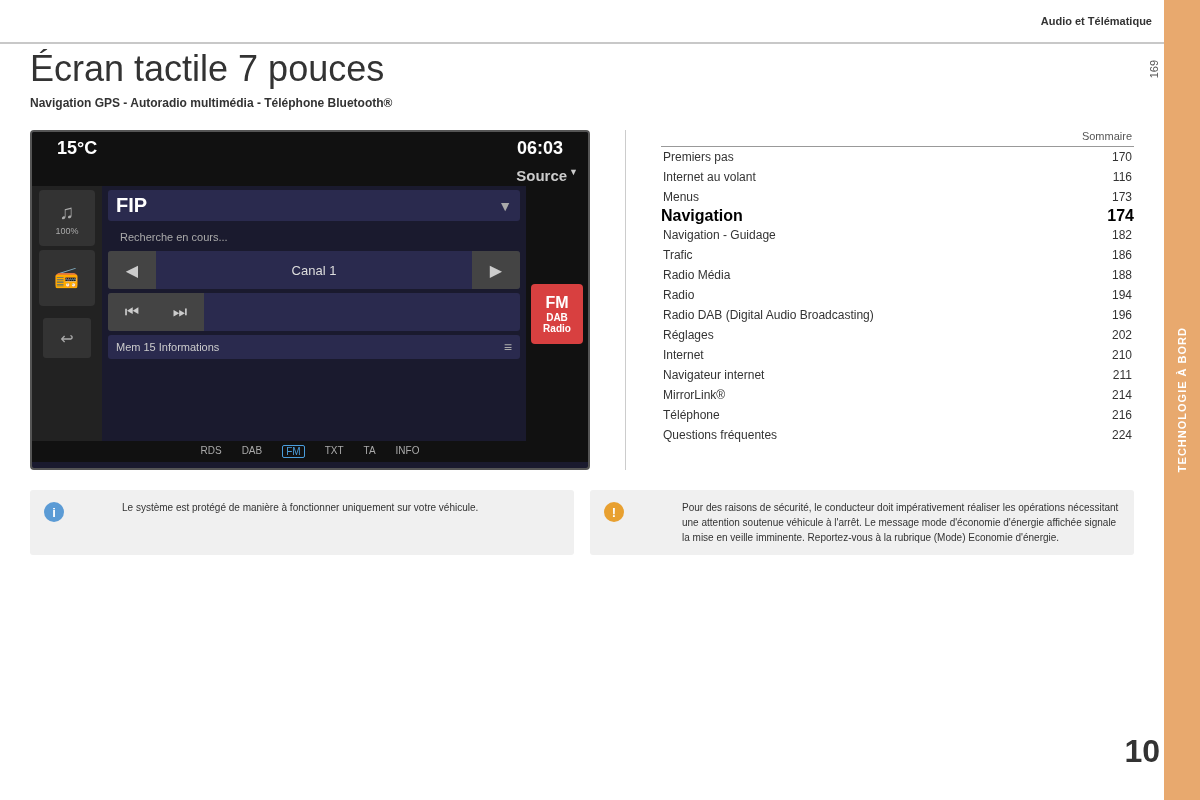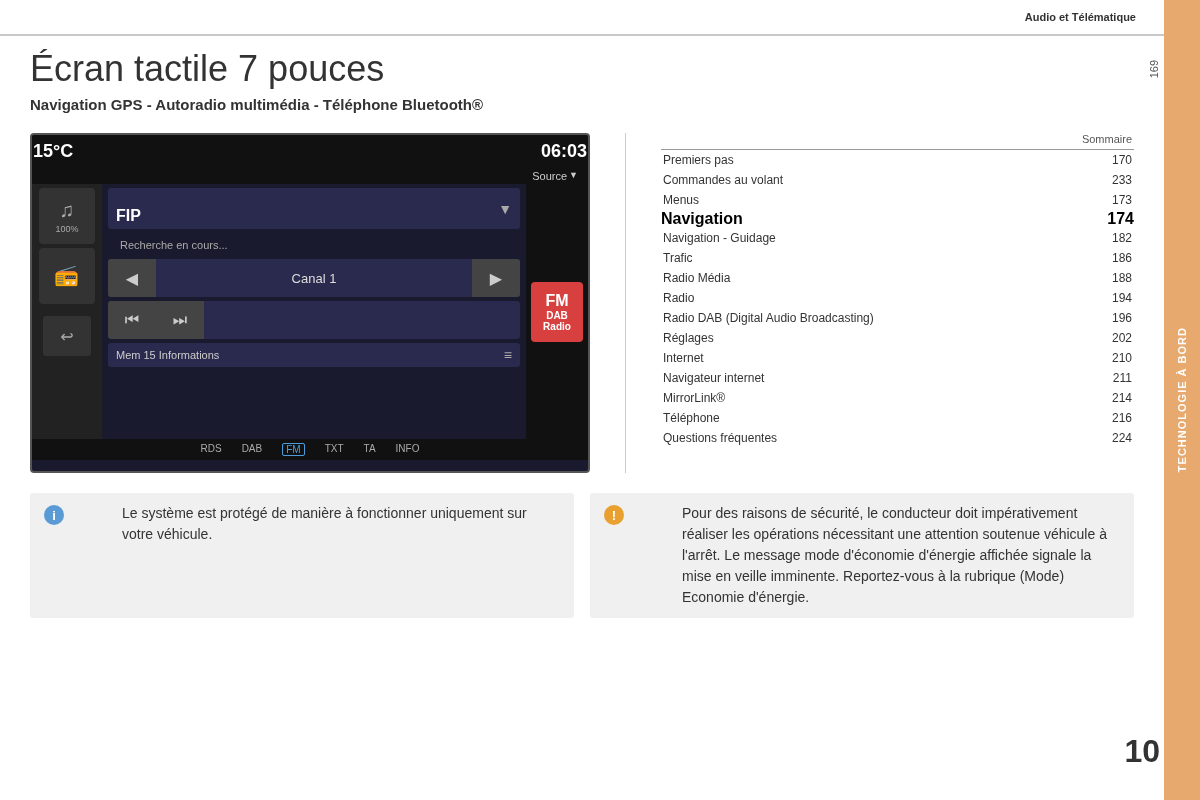--- a/index.html
+++ b/index.html
@@ -34,26 +34,26 @@
       letter-spacing: 1px;
       text-transform: uppercase;
     }
 
     
     .top-header {
       position: absolute;
       top: 0;
       left: 0;
       right: 36px;
-      height: 36px;
+      height: 44px;
       display: flex;
       align-items: center;
       justify-content: flex-end;
       border-bottom: 2px solid #c8c8c8;
-      padding-right: 28px;
+      padding-right: 12px;
     }
     .top-header-text {
       font-size: 11px;
       font-weight: bold;
       color: #333;
     }
 
     
     .main-content {
       position: absolute;
@@ -65,21 +65,21 @@
     }
 
     
     .page-title {
       font-size: 36px;
       font-weight: 300;
       color: #333;
       margin-bottom: 6px;
     }
     .page-subtitle {
-      font-size: 15px;
+      font-size: 12px;
       font-weight: bold;
       color: #333;
       margin-bottom: 20px;
     }
 
     
     .two-col {
       display: flex;
       gap: 30px;
     }
@@ -98,21 +98,21 @@
       overflow: hidden;
       position: relative;
       border: 2px solid #555;
     }
 
     
     .screen-top-bar {
       display: flex;
       justify-content: space-between;
       align-items: flex-end;
-      padding: 6px 1px;
+      padding: 6px 25px;
       background: #111;
     }
     .screen-temp {
       color: #fff;
       font-size: 18px;
       font-weight: bold;
     }
     .screen-time {
       color: #fff;
       font-size: 18px;
@@ -121,21 +121,22 @@
 
     
     .source-bar {
       display: flex;
       justify-content: flex-end;
       padding: 2px 10px;
       background: #111;
     }
     .source-text {
       color: #ccc;
-      font-size: 11px;
+      font-size: 15px;
+      font-weight: bold;
     }
     .source-arrow {
       color: #ccc;
       font-size: 9px;
       margin-left: 2px;
     }
 
     
     .screen-body {
       display: flex;
@@ -184,24 +185,23 @@
     .station-row {
       display: flex;
       align-items: center;
       background: #2a2a4e;
       padding: 4px 8px;
       border-radius: 3px;
       gap: 8px;
     }
     .station-name {
       color: #fff;
-      font-size: 16px;
+      font-size: 20px;
       font-weight: bold;
       flex: 1;
-      margin-top: 15px;
     }
     .station-dropdown {
       color: #aaa;
       font-size: 14px;
     }
     .station-subtitle {
       color: #aaa;
       font-size: 11px;
       padding: 0 8px 4px;
     }
@@ -401,21 +401,21 @@
     }
     .note-icon-info {
       background: #5b9bd5;
       color: #fff;
     }
     .note-icon-warn {
       background: #e8a030;
       color: #fff;
     }
     .note-text {
-      font-size: 14px;
+      font-size: 10px;
       color: #333;
       line-height: 1.5;
       padding-left: 48px;
     }
 
     
     .col-divider {
       width: 1px;
       background: #ccc;
       margin: 0 5px;
@@ -547,22 +547,22 @@
             <td class="toc-header-label">Sommaire</td>
           </tr>
         </thead>
         <tbody id="toc-body">
 
         <tr class="toc-row">
       <td class="toc-name">Premiers pas</td>
       <td class="toc-page">170</td>
     </tr>
             <tr class="toc-row">
-      <td class="toc-name">Commandes au volant</td>
-      <td class="toc-page">233</td>
+      <td class="toc-name">Internet au volant</td>
+      <td class="toc-page">116</td>
     </tr>
             <tr class="toc-row">
       <td class="toc-name">Menus</td>
       <td class="toc-page">173</td>
     </tr>
             <tr class="toc-row-highlight">
       <td class="toc-name">Navigation</td>
       <td class="toc-page">174</td>
     </tr>
             <tr class="toc-row">

